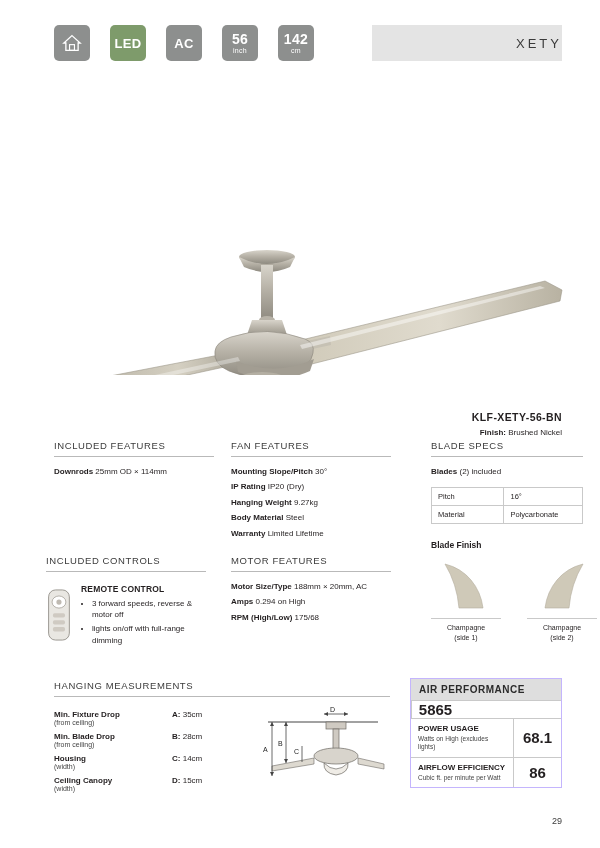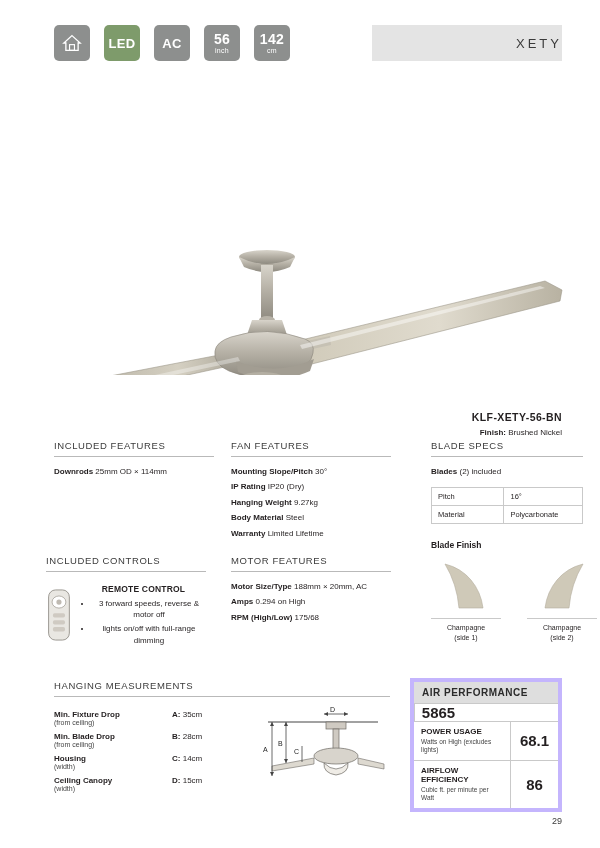--- a/index.html
+++ b/index.html
@@ -12,21 +12,21 @@
     position:relative;
     overflow:hidden;
   }
 
   
   .header {
     position:absolute; left:0; top:0; width:600px; height:92px;
   }
   .badges {
     position:absolute; left:54px; top:25px;
-    display:flex; gap:14px; align-items:flex-start;
+    display:flex; gap:20px; align-items:flex-start;
   }
   .badge {
     width:36px; height:36px; border-radius:5px;
     background:#8d8f8e; color:#ffffff;
     display:flex; flex-direction:column; align-items:center; justify-content:center;
     font-size:13px; font-weight:bold; letter-spacing:.3px;
     line-height:1.0;
   }
   .badge.green { background:#7e9b6b; }
   .badge .num { font-size:14px; font-weight:bold; }
@@ -72,37 +72,37 @@
   .spec-table td.k { width:48%; }
 
   .blade-finish-label { font-size:8.5px; font-weight:bold; margin-top:16px; }
 
   .blade-imgs { display:flex; gap:26px; margin-top:12px; }
   .blade-cell { width:76px; text-align:center; }
   .blade-cap { font-size:7px; line-height:1.35; margin-top:4px; padding-top:4px; border-top:1px solid #c9c9c9; }
 
   
   .remote-row { display:flex; gap:9px; margin-top:12px; }
-  .remote-text { font-size:8px;text-align:center; }
+  .remote-text { font-size:8px; }
   .remote-title { font-weight:bold; font-size:8.5px; letter-spacing:.2px; margin-bottom:4px; }
   .remote-text ul { margin:0; padding-left:11px; }
   .remote-text li { margin-bottom:3px; line-height:1.4; }
 
   
   .hang-table { margin-top:10px; font-size:8px; border-collapse:collapse; }
   .hang-table td { padding:3px 0; vertical-align:top; }
   .hang-table td.lbl { width:118px; }
   .hang-table td.val { width:52px; }
   .hang-table b { font-weight:bold; }
   .sub { font-size:7px; color:#444; }
 
   
   .air-box {
     position:absolute; left:410px; top:678px; width:152px;
-    border:4px solid #c4b5fd;
+    border:1px solid #c4b5fd;
   }
   .air-head {
     background:#dedede; font-size:10px; font-weight:bold; letter-spacing:.5px;
     padding:5px 8px; color:#2b2b2b;
   }
   .air-row { display:flex; border-top:1px solid #c9c9c9; }
   .air-row:first-of-type { border-top:none; }
   .air-left { flex:1; padding:5px 7px; }
   .air-title { font-size:8px; font-weight:bold; }
   .air-sub { font-size:6.5px; color:#444; margin-top:2px; line-height:1.3; }

